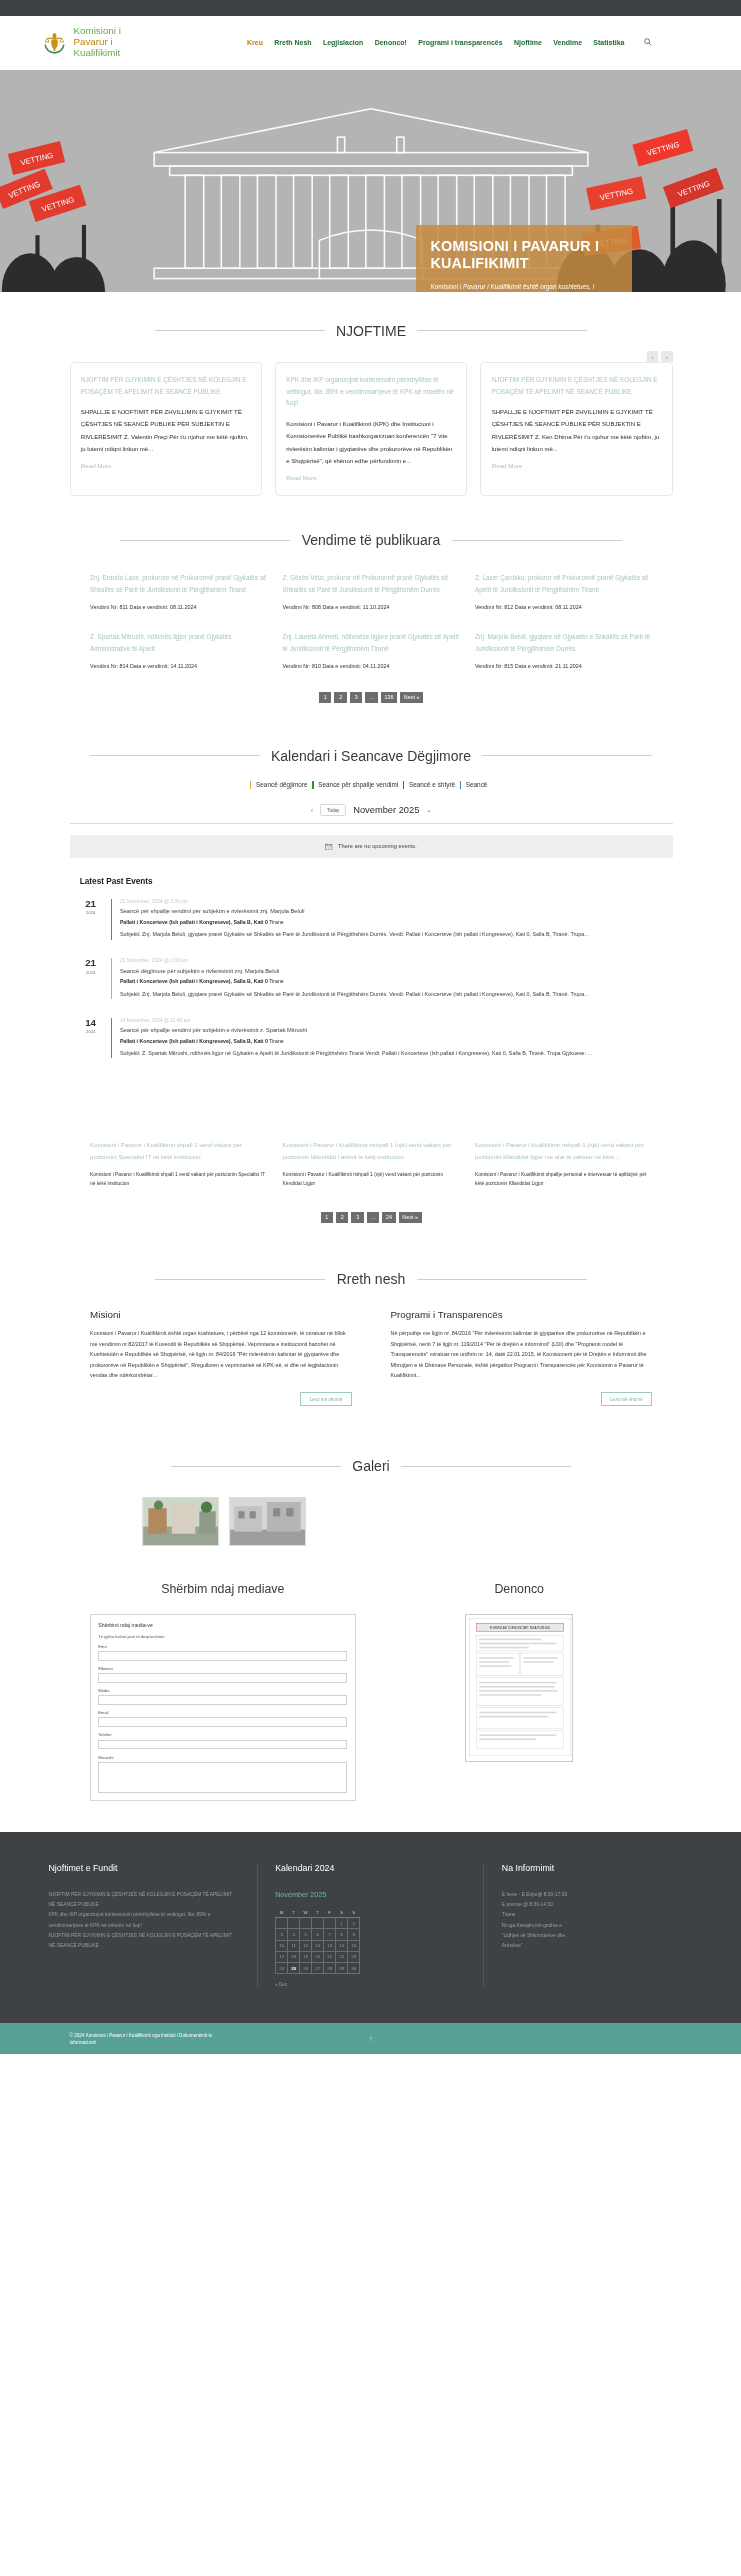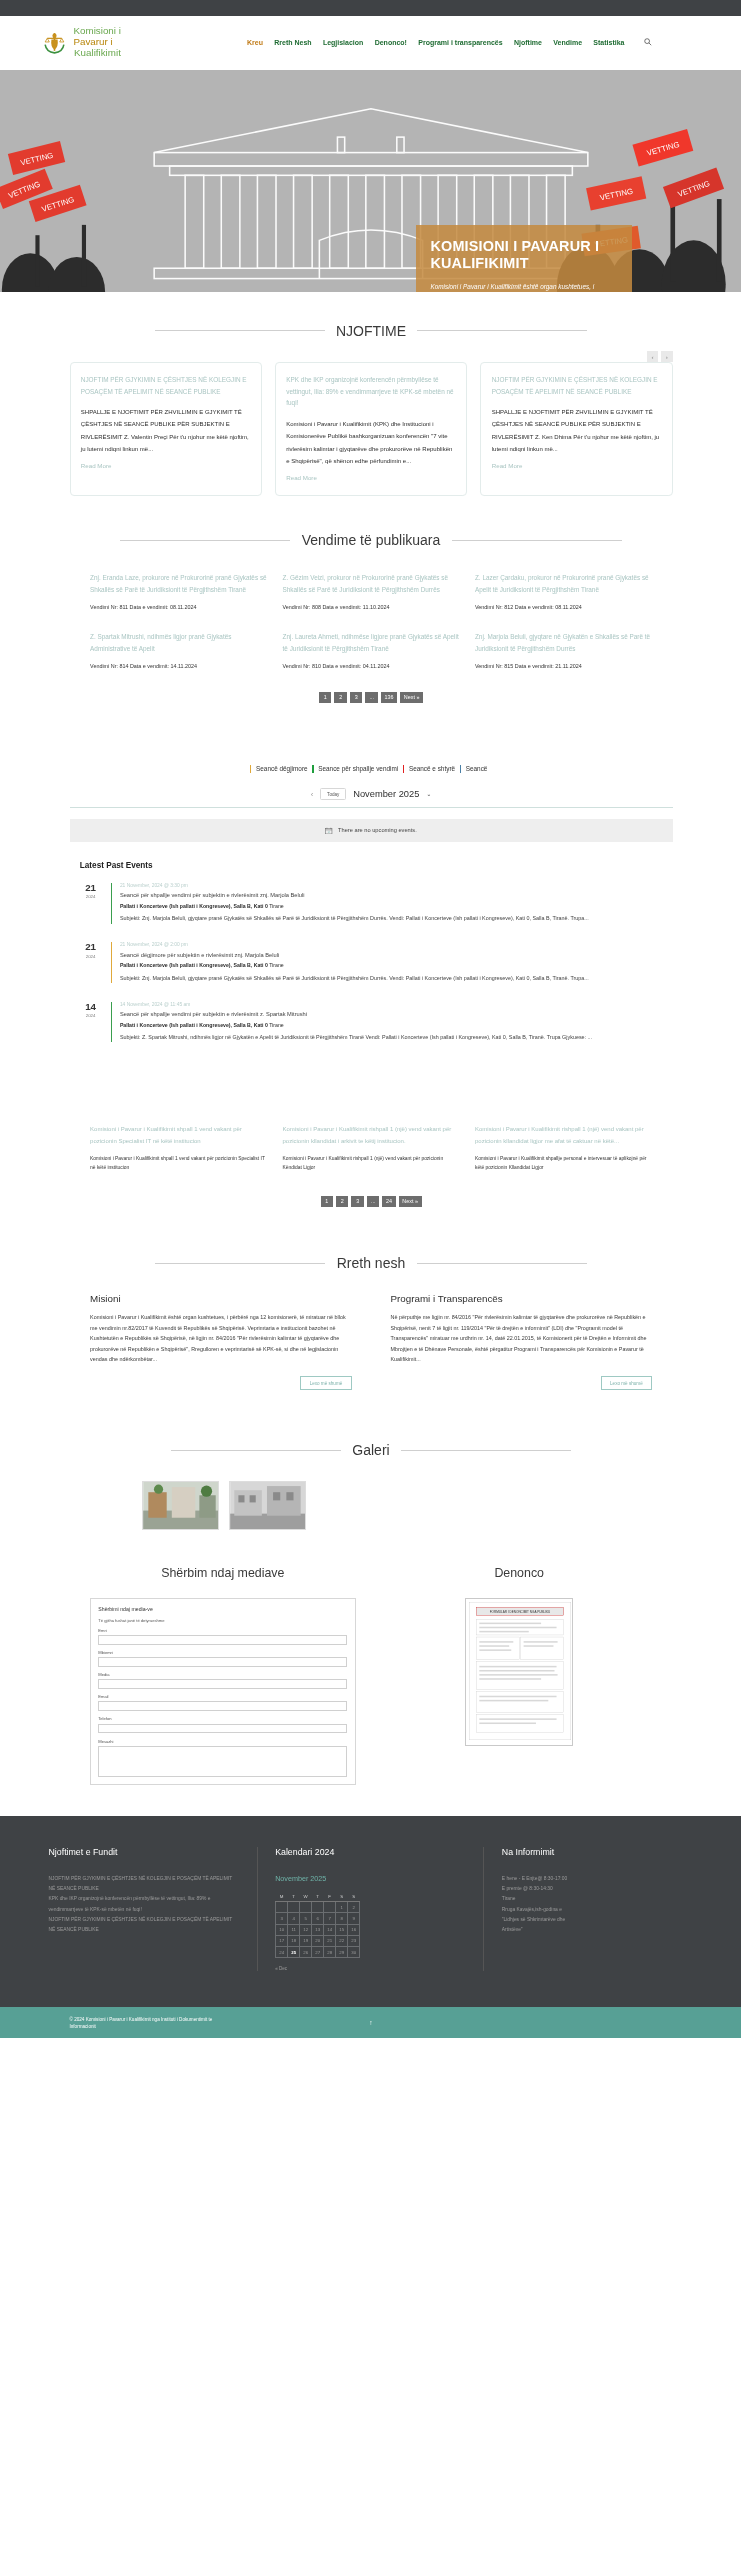--- a/index.html
+++ b/index.html
@@ -16,21 +16,21 @@
   .topbar { height:15.5px; background:#3f4245; }
 
   
   .header { height:54px; background:#fff; display:flex; align-items:center; }
   .header-inner { width:680px; margin:0 auto; display:flex; align-items:center; }
   .brand { display:flex; align-items:center; gap:5.2px; width:216px; padding-left:10.3px;}
   .logo-mark { width:27px; height:27px; position:relative; flex:0 0 auto;}
   .brand-text { line-height:1.12; font-size:9.8px; font-weight:400; }
   .brand-text .l1 { color:#6aa84f; }
   .brand-text .l2 { color:#b8860b; }
-  .brand-text .l3 { color:#6aa84f;text-align:right; }
+  .brand-text .l3 { color:#6aa84f; }
   .nav { display:flex; align-items:center; gap:11.3px; font-size:7px; font-weight:bold; }
   .nav a { color:#1e6b32; text-decoration:none; white-space:nowrap; }
   .nav a.active { color:#c07a16; }
   .search-btn { margin-left:8.2px; cursor:pointer; }
 
   
   .hero { position:relative; height:222px; background:#b3b3b3; overflow:hidden; }
   .hero-building { position:absolute; left:0; top:0; width:100%; height:100%; }
   .hero-card {
     position:absolute; left:416px; top:155px; width:216px; padding:13.4px 14.4px 15.5px;
@@ -337,20 +337,25 @@
       <div class="pg">3</div>
       <div class="pg dots">...</div>
       <div class="pg">136</div>
       <div class="pg">Next »</div>
     </div>
   </div>
 </section>
 
 <section class="kal">
   <div class="wrap">
+    <div class="sec-head">
+      <div class="rule"></div>
+      <h2>Kalendari i Seancave Dëgjimore</h2>
+      <div class="rule"></div>
+    </div>
     <div class="legend">
       <i style="background:#e0a93b"></i>
       <span class="txt">Seancë dëgjimore</span>
       <i style="background:#1f9e3e"></i>
       <span class="txt">Seance për shpallje vendimi</span>
       <i style="background:#e02020"></i>
       <span class="txt">Seancë e shtyrë</span>
       <i style="background:#4a7fa5"></i>
       <span class="txt">Seancë</span>
     </div>

